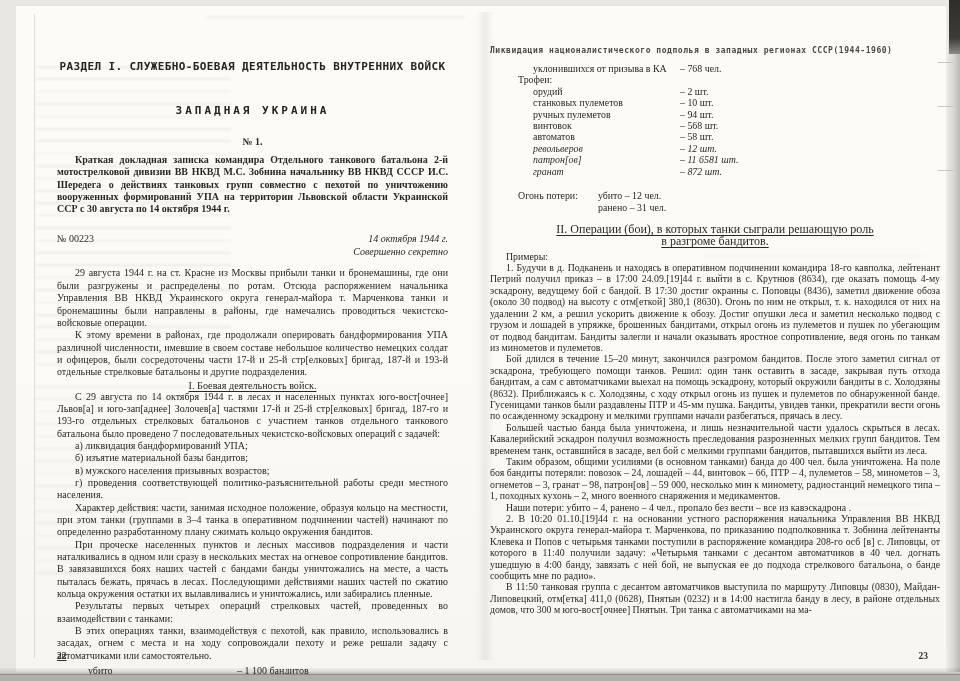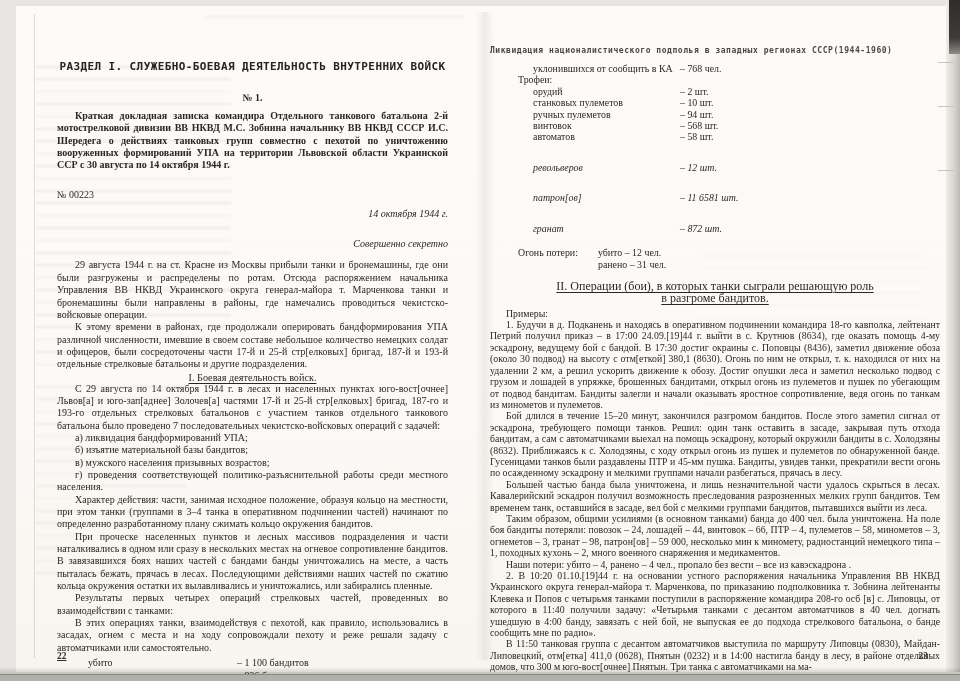--- a/index.html
+++ b/index.html
@@ -74,21 +74,21 @@
   .lp-doc-number { font-size: 10px; font-weight: bold; text-align: center; margin-top: 19px; }
   .lp-abstract {
     margin-top: 7px; font-size: 10px; font-weight: bold;
     line-height: 12.3px; text-align: justify; text-indent: 18px;
   }
   .lp-refrow {
     margin-top: 18px; display: flex; justify-content: space-between; align-items: flex-start;
     font-size: 10px;
   }
   .lp-class { font-size: 10px; text-align: right; margin-top: 2px; }
-  .it { font-style: italic; margin-top: 19px; }
+  .it { font-style: italic; }
 
   .para { font-size: 10px; line-height: 12.35px; text-align: justify; text-indent: 18px; }
   .lp-paras-a { margin-top: 10px; }
   .lp-subheading {
     font-size: 10.2px; text-align: center; margin-top: 1px;
     text-decoration: underline; text-underline-offset: 2px;
   }
   .results { margin-top: 2px; font-size: 10px; line-height: 13px; }
   .rrow { display: flex; padding-left: 31px; }
   .rlabel { width: 149px; }
@@ -124,20 +124,21 @@
   <div class="gutter"></div>
 </div>
 
 <div class="bleed bleed-top"></div>
 <div class="bleed bleed-l1"></div>
 <div class="bleed bleed-l2"></div>
 <div class="bleed bleed-r1"></div>
 
 <div class="lp">
   <div class="lp-section-title">РАЗДЕЛ I. СЛУЖЕБНО-БОЕВАЯ ДЕЯТЕЛЬНОСТЬ ВНУТРЕННИХ ВОЙСК</div>
+  <div class="lp-region-title">ЗАПАДНАЯ УКРАИНА</div>
   <div class="lp-doc-number">№ 1.</div>
   <p class="lp-abstract">Краткая докладная записка командира Отдельного танкового батальона 2-й мотострелковой дивизии ВВ НКВД М.С. Зобнина начальнику ВВ НКВД СССР И.С. Шередега о действиях танковых групп совместно с пехотой по уничтожению вооруженных формирований УПА на территории Львовской области Украинской ССР с 30 августа по 14 октября 1944 г.</p>
 
   <div class="lp-refrow">
     <span>№ 00223</span>
     <span class="it">14 октября 1944 г.</span>
   </div>
   <div class="lp-class it">Совершенно секретно</div>
 
   <div class="lp-paras-a">
@@ -174,21 +175,21 @@
       </div>
     </div>
 </div>
 <div class="pagenum pagenum-left">22</div>
 
 <div class="rp">
   <div class="rp-running-head">Ликвидация националистического подполья в западных регионах СССР(1944-1960)</div>
 
   <div class="stats">
     <div class="trow">
-      <span class="tlabel">уклонившихся от сообщить в КА</span>
+      <span class="tlabel">уклонившихся от призыва в КА</span>
       <span class="tvalue">– 768 чел.</span>
     </div>
     <div class="tgroup">Трофеи:</div>
     <div>
 
 
         <div class="trow">
           <span class="tlabel">орудий</span>
           <span class="tvalue">– 2 шт.</span>
         </div>

